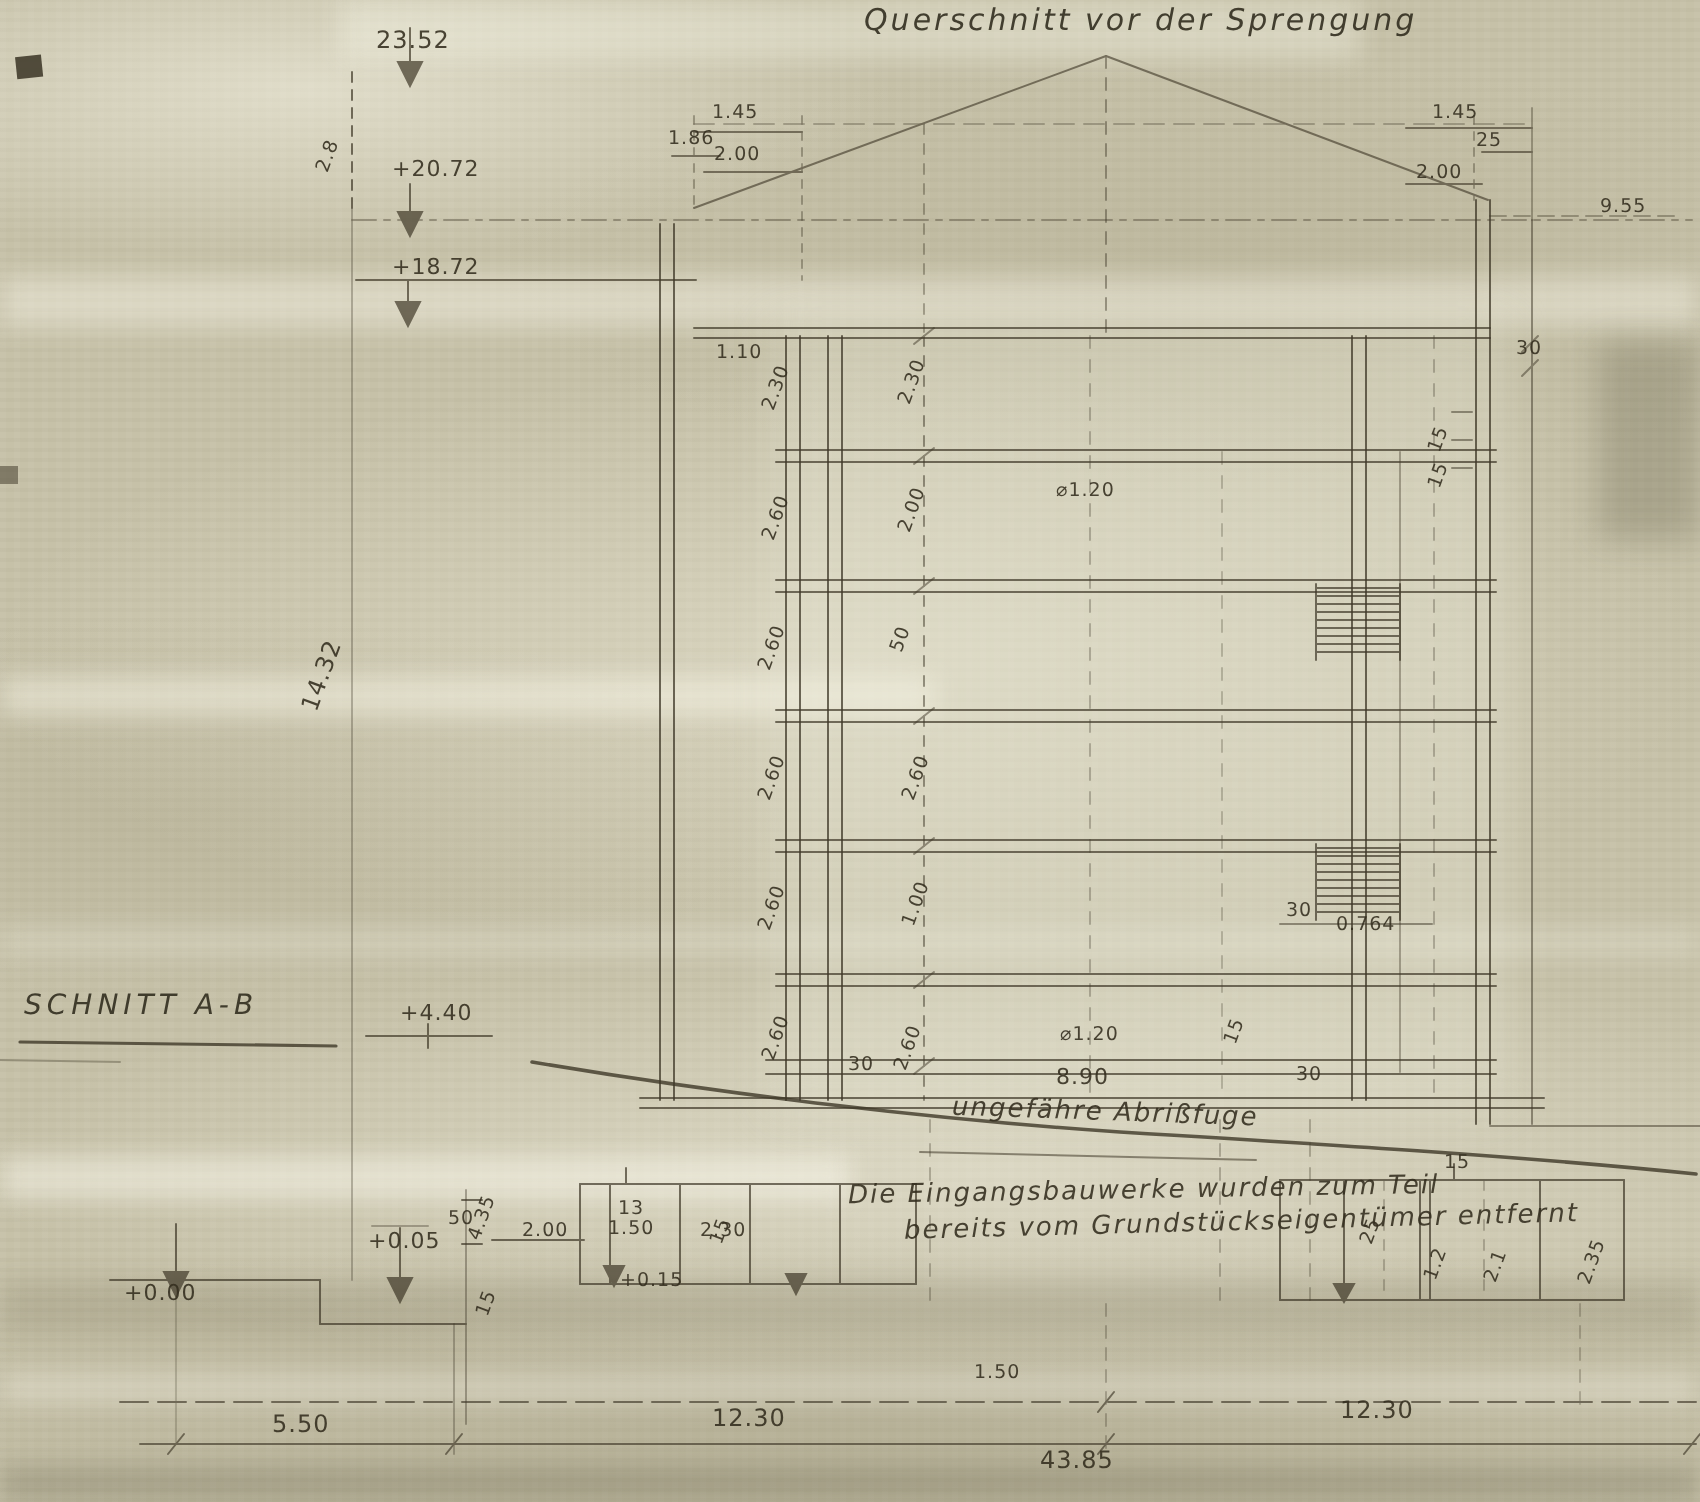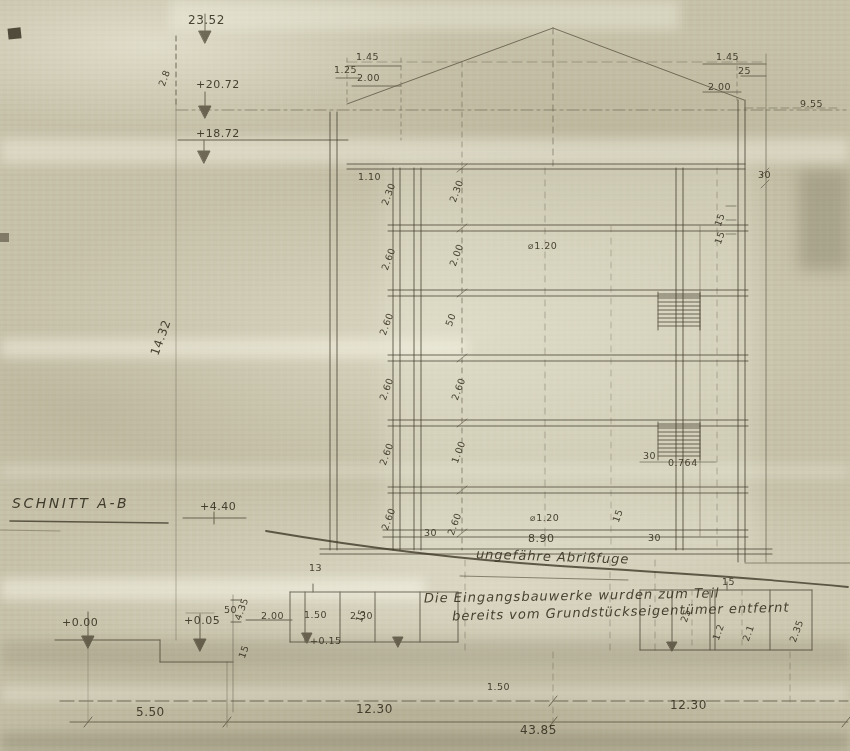--- a/index.html
+++ b/index.html
@@ -242,37 +242,38 @@
         <line x1="745" y1="563" x2="850" y2="563"></line>
       </g>
 
       <g fill="#3a3424" stroke="none">
         <rect x="8" y="28" width="13" height="11" opacity=".85" transform="rotate(-6 14 33)"></rect>
         <rect x="0" y="233" width="9" height="9" opacity=".5"></rect>
       </g>
     </g>
   </svg>
 
+  <span class="lbl title hand" style="left:432px;top:3px;">Querschnitt vor der Sprengung</span>
   <span class="lbl section" style="left:12px;top:496px;">SCHNITT A-B</span>
   <span class="lbl note hand" style="left:476px;top:550px;transform:rotate(2deg);">ungefähre Abrißfuge</span>
   <span class="lbl note hand" style="left:424px;top:589px;transform:rotate(-1deg);">Die Eingangsbauwerke wurden zum Teil</span>
   <span class="lbl note hand" style="left:452px;top:605px;transform:rotate(-1.5deg);">bereits vom Grundstückseigentümer entfernt</span>
 
   <span class="lbl md" style="left:188px;top:14px;">23.52</span>
   <span class="lbl sm rot" style="left:166px;top:78px;">2.8</span>
   <span class="lbl" style="left:196px;top:79px;">+20.72</span>
   <span class="lbl" style="left:196px;top:128px;">+18.72</span>
   <span class="lbl md rot" style="left:160px;top:345px;">14.32</span>
   <span class="lbl" style="left:200px;top:501px;">+4.40</span>
-  <span class="lbl" style="left:62px;top:617px;">+0.00</span>
+  <span class="lbl" style="left:62px;top:641px;">+0.00</span>
   <span class="lbl" style="left:184px;top:615px;">+0.05</span>
   <span class="lbl sm" style="left:310px;top:636px;">+0.15</span>
 
   <span class="lbl sm" style="left:356px;top:52px;">1.45</span>
-  <span class="lbl sm" style="left:334px;top:65px;">1.25</span>
+  <span class="lbl sm" style="left:334px;top:65px;">1.86</span>
   <span class="lbl sm" style="left:357px;top:73px;">2.00</span>
   <span class="lbl sm" style="left:716px;top:52px;">1.45</span>
   <span class="lbl sm" style="left:738px;top:66px;">25</span>
   <span class="lbl sm" style="left:708px;top:82px;">2.00</span>
   <span class="lbl sm" style="left:800px;top:99px;">9.55</span>
   <span class="lbl sm" style="left:330px;top:172px;margin-left:28px;">1.10</span>
 
   <span class="lbl sm rot" style="left:389px;top:197px;">2.30</span>
   <span class="lbl sm rot" style="left:389px;top:262px;">2.60</span>
   <span class="lbl sm rot" style="left:387px;top:327px;">2.60</span>
@@ -297,21 +298,21 @@
   <span class="lbl sm" style="left:758px;top:170px;">30</span>
   <span class="lbl sm rot" style="left:620px;top:514px;">15</span>
   <span class="lbl sm rot" style="left:722px;top:218px;">15</span>
   <span class="lbl sm rot" style="left:722px;top:236px;">15</span>
 
   <span class="lbl sm rot" style="left:242px;top:612px;">4.35</span>
   <span class="lbl sm" style="left:224px;top:605px;">50</span>
   <span class="lbl sm" style="left:261px;top:611px;">2.00</span>
   <span class="lbl sm" style="left:304px;top:610px;">1.50</span>
   <span class="lbl sm" style="left:350px;top:611px;">2.30</span>
-  <span class="lbl sm" style="left:309px;top:563px;">13</span>
+  <span class="lbl sm" style="left:309px;top:600px;">13</span>
   <span class="lbl sm rot" style="left:363px;top:614px;">15</span>
   <span class="lbl sm rot" style="left:246px;top:650px;">15</span>
 
   <span class="lbl sm" style="left:722px;top:577px;">15</span>
   <span class="lbl sm rot" style="left:688px;top:614px;">25</span>
   <span class="lbl sm rot" style="left:720px;top:632px;">1.2</span>
   <span class="lbl sm rot" style="left:750px;top:633px;">2.1</span>
   <span class="lbl sm rot" style="left:797px;top:634px;">2.35</span>
 
   <span class="lbl md" style="left:136px;top:706px;">5.50</span>

